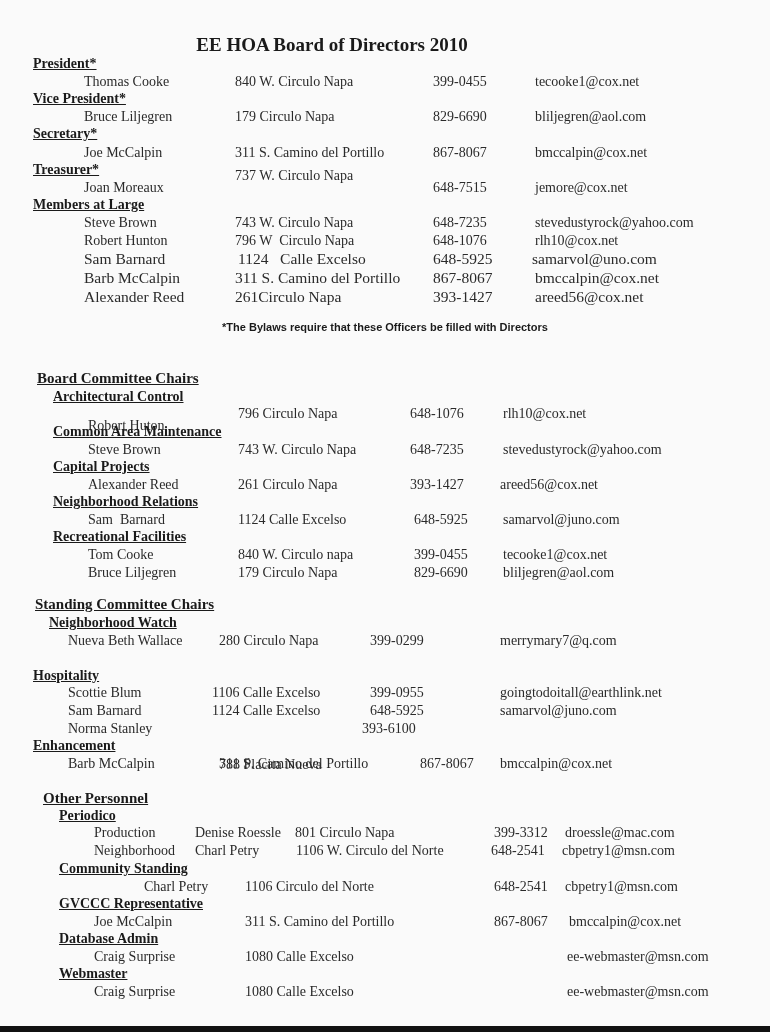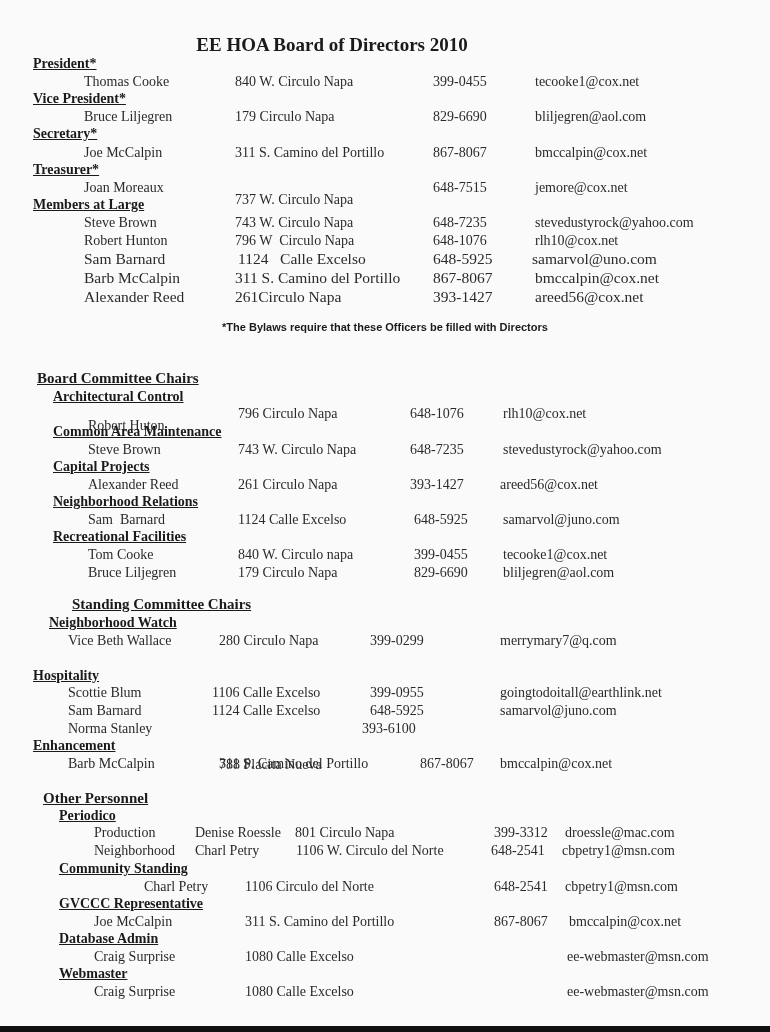--- a/index.html
+++ b/index.html
@@ -32,21 +32,21 @@
 <div class="abs row" style="left:535px;top:109px;">bliljegren@aol.com</div>
 
 <div class="abs h2" style="left:33px;top:126px;">Secretary*</div>
 <div class="abs row" style="left:84px;top:145px;">Joe McCalpin</div>
 <div class="abs row" style="left:235px;top:145px;">311 S. Camino del Portillo</div>
 <div class="abs row" style="left:433px;top:145px;">867-8067</div>
 <div class="abs row" style="left:535px;top:145px;">bmccalpin@cox.net</div>
 
 <div class="abs h2" style="left:33px;top:162px;">Treasurer*</div>
 <div class="abs row" style="left:84px;top:180px;">Joan Moreaux</div>
-<div class="abs row" style="left:235px;top:192px;">737 W. Circulo Napa</div>
+<div class="abs row" style="left:235px;top:168px;">737 W. Circulo Napa</div>
 <div class="abs row" style="left:433px;top:180px;">648-7515</div>
 <div class="abs row" style="left:535px;top:180px;">jemore@cox.net</div>
 
 <div class="abs h2" style="left:33px;top:197px;">Members at Large</div>
 <div class="abs row" style="left:84px;top:215px;">Steve Brown</div>
 <div class="abs row" style="left:235px;top:215px;">743 W. Circulo Napa</div>
 <div class="abs row" style="left:433px;top:215px;">648-7235</div>
 <div class="abs row" style="left:535px;top:215px;">stevedustyrock@yahoo.com</div>
 
 <div class="abs row" style="left:84px;top:233px;">Robert Hunton</div>
@@ -101,24 +101,24 @@
 <div class="abs row" style="left:88px;top:547px;">Tom Cooke</div>
 <div class="abs row" style="left:238px;top:547px;">840 W. Circulo napa</div>
 <div class="abs row" style="left:414px;top:547px;">399-0455</div>
 <div class="abs row" style="left:503px;top:547px;">tecooke1@cox.net</div>
 
 <div class="abs row" style="left:88px;top:565px;">Bruce Liljegren</div>
 <div class="abs row" style="left:238px;top:565px;">179 Circulo Napa</div>
 <div class="abs row" style="left:414px;top:565px;">829-6690</div>
 <div class="abs row" style="left:503px;top:565px;">bliljegren@aol.com</div>
 
-<div class="abs h1" style="left:35px;top:596px;margin-left:37px;">Standing Committee Chairs</div>
+<div class="abs h1" style="left:35px;top:596px;">Standing Committee Chairs</div>
 
 <div class="abs h2" style="left:49px;top:615px;font-family:Liberation Serif, serif;">Neighborhood Watch</div>
-<div class="abs row" style="left:68px;top:633px;">Vice Beth Wallace</div>
+<div class="abs row" style="left:68px;top:633px;">Nueva Beth Wallace</div>
 <div class="abs row" style="left:219px;top:633px;">280 Circulo Napa</div>
 <div class="abs row" style="left:370px;top:633px;">399-0299</div>
 <div class="abs row" style="left:500px;top:633px;">merrymary7@q.com</div>
 
 <div class="abs h2" style="left:33px;top:668px;">Hospitality</div>
 <div class="abs row" style="left:68px;top:685px;">Scottie Blum</div>
 <div class="abs row" style="left:212px;top:685px;">1106 Calle Excelso</div>
 <div class="abs row" style="left:370px;top:685px;">399-0955</div>
 <div class="abs row" style="left:500px;top:685px;">goingtodoitall@earthlink.net</div>
 

